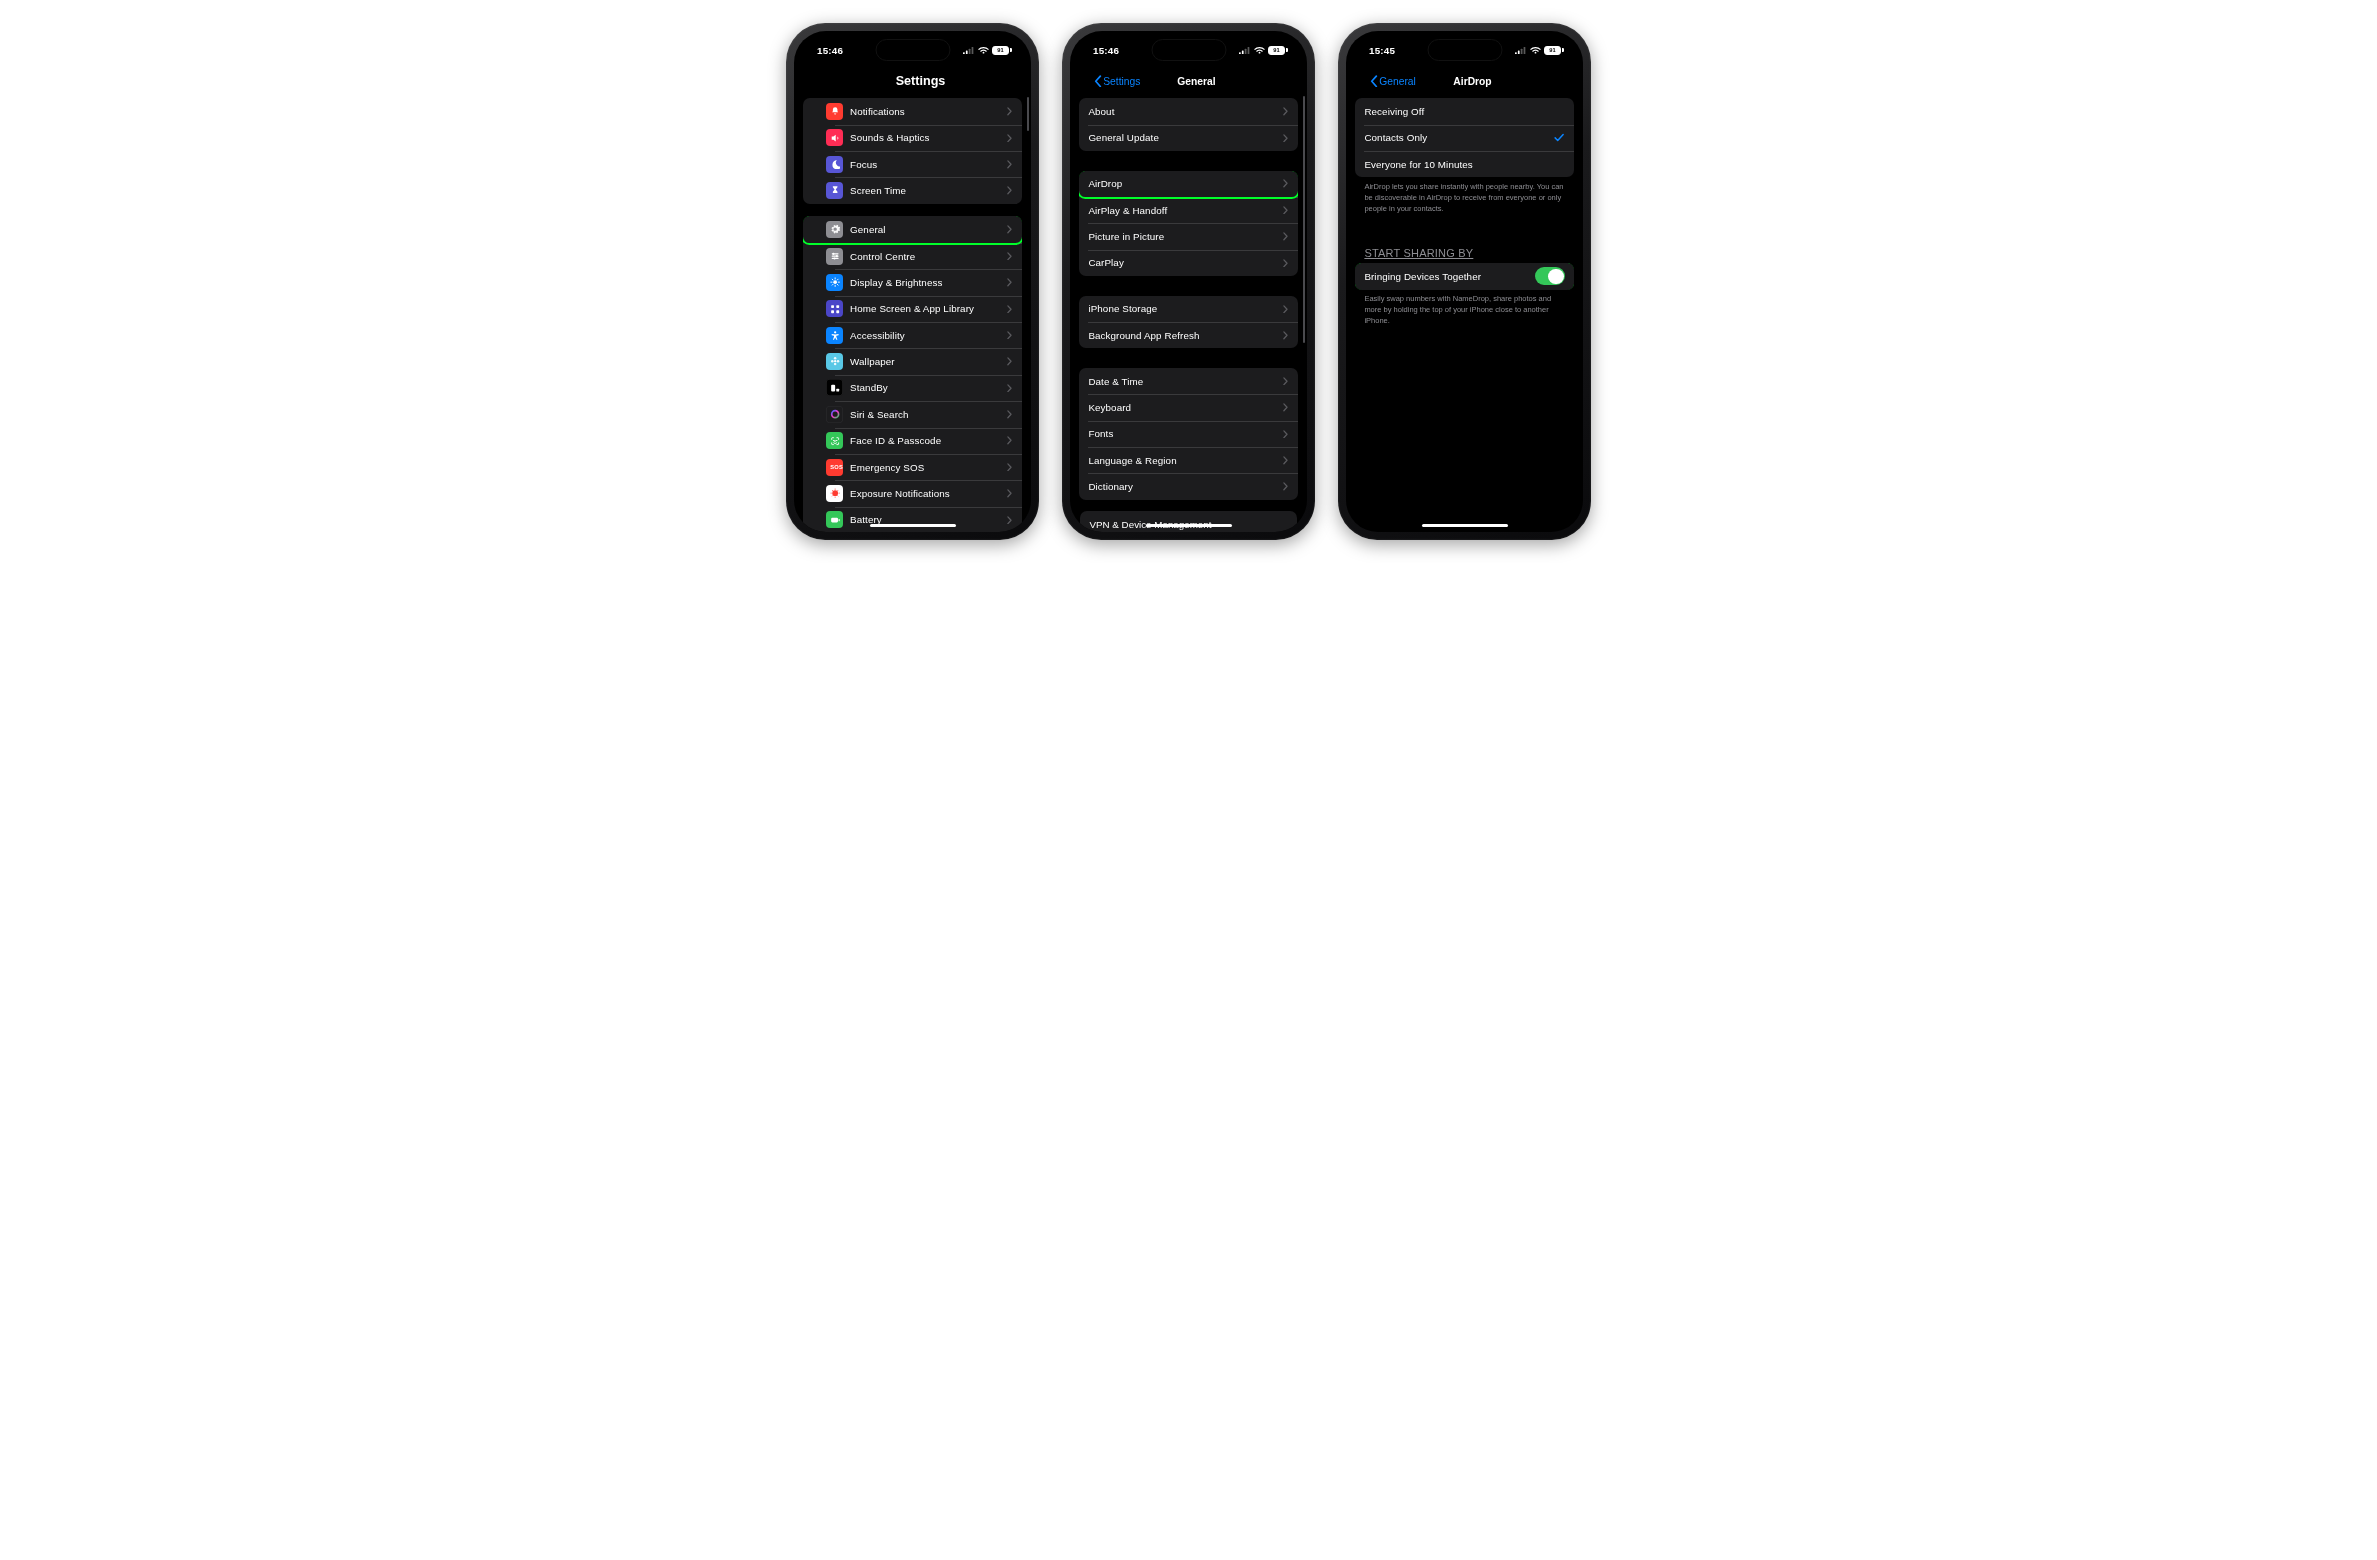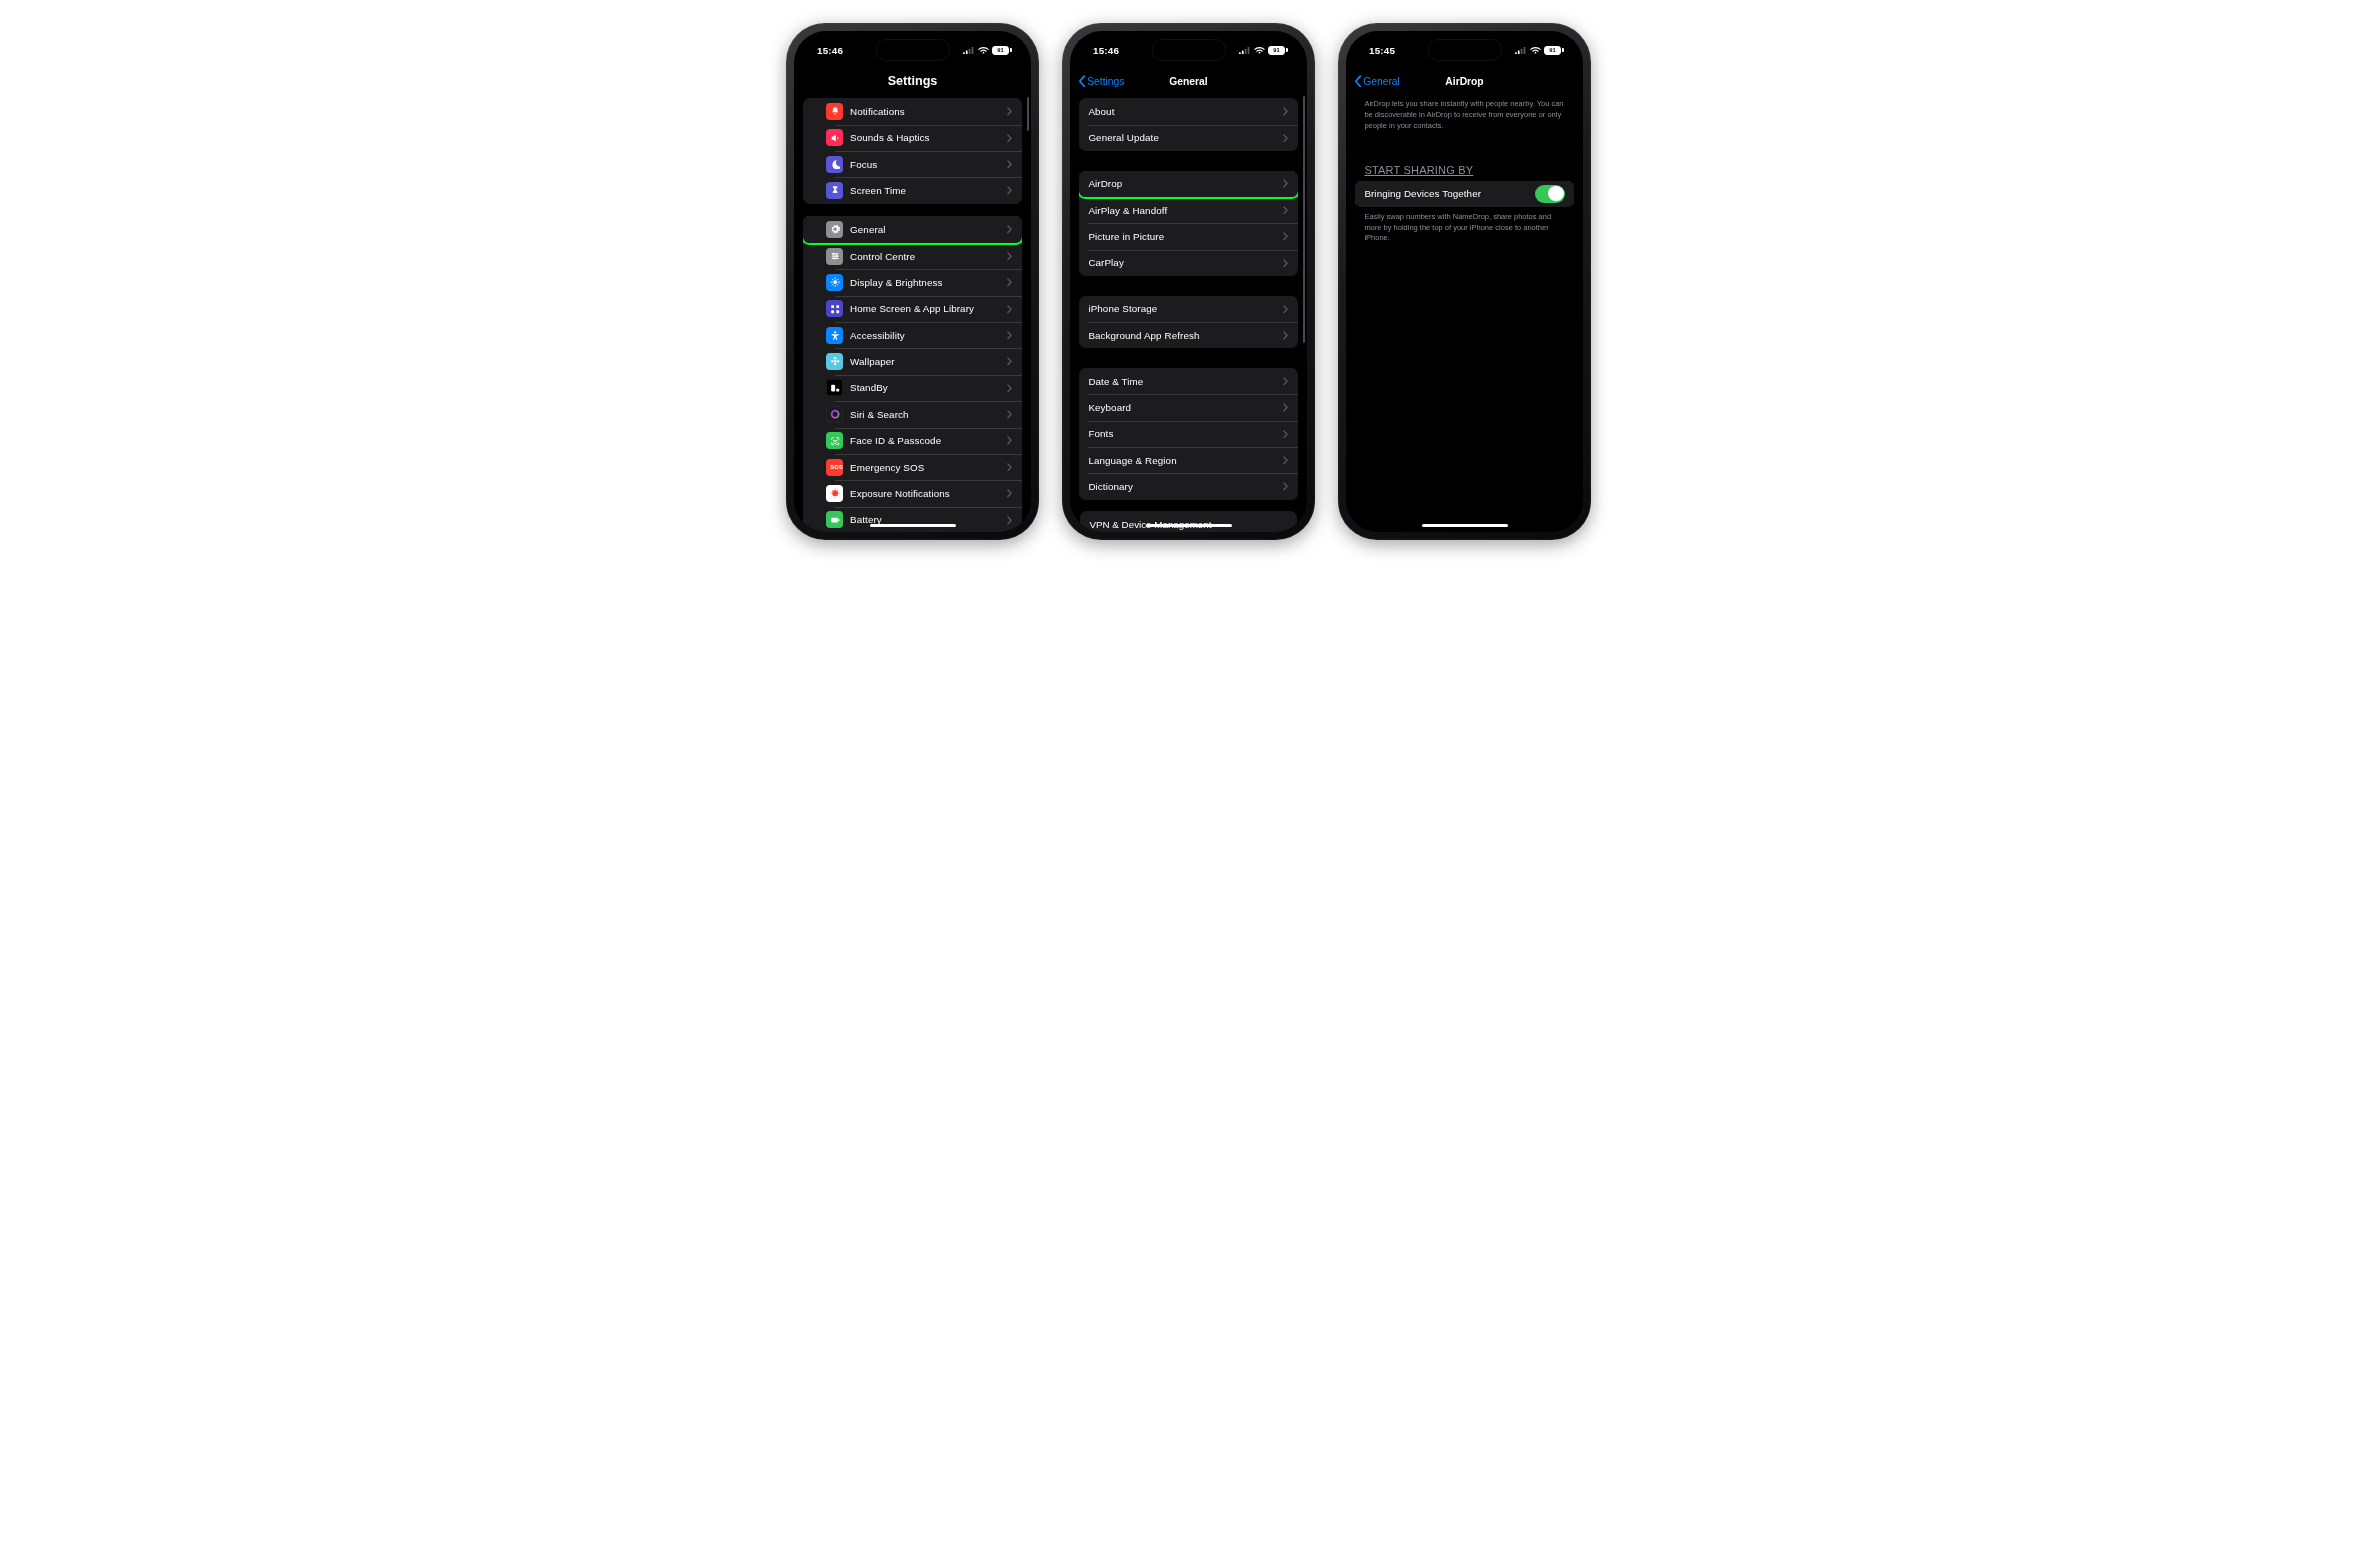--- a/index.html
+++ b/index.html
@@ -39,21 +39,21 @@
     padding:0 19.5px 0 23px;font-size:9.8px;font-weight:600;letter-spacing:0.2px;
     margin-top:2.3px;
   }
   .sicons{display:flex;align-items:center;gap:3.4px;}
   .sicons svg{display:block;}
   .batt{display:flex;align-items:center;gap:1.1px;}
   .batt-box{width:17px;height:9.2px;border:0.9px solid #fff;border-radius:2.9px;position:relative;display:flex;align-items:center;justify-content:center;font-size:5.7px;font-weight:700;color:#000;background:#fff;}
   .batt-tip{width:1.4px;height:4px;background:#fff;border-radius:0 1.1px 1.1px 0;}
   .nav{
     height:27.6px;display:flex;align-items:center;justify-content:center;position:relative;
-    font-size:10.3px;font-weight:600;
+    font-size:10.3px;font-weight:600;margin-left:16px;
   }
   .nav.tall{font-size:12.6px;font-weight:700;}
   .back{
     position:absolute;left:8px;top:0;height:100%;display:flex;align-items:center;gap:1.7px;
     color:var(--blue);font-size:10.3px;font-weight:400;
   }
   .content{flex:1;overflow:hidden;padding:0 9.2px;position:relative;}
   .group{background:var(--cell);border-radius:6.9px;margin-top:12.6px;overflow:hidden;}
   .group.first{margin-top:3.4px;}
   .group.tight{margin-top:19.5px;}
@@ -500,20 +500,34 @@
     <div class="nav">
       <div class="back">
         <svg width="7.5" height="12.6" viewBox="0 0 13 22">
             <path fill="none" stroke="#0a84ff" stroke-width="3" stroke-linecap="round" stroke-linejoin="round" d="M11 2 3 11l8 9"></path>
           </svg>
         <span>General</span>
       </div>
       <span>AirDrop</span>
     </div>
     <div class="content" id="c3">
+        <div class="group first">
+          <div class="row">
+            <span class="lbl">Receiving Off</span>
+          </div>
+          <div class="row">
+            <span class="lbl">Contacts Only</span>
+            <svg class="check" width="10.3" height="9.2" viewBox="0 0 18 16">
+              <path fill="none" stroke="#0a84ff" stroke-width="2.6" stroke-linecap="round" stroke-linejoin="round" d="M2 8.5 6.5 13 16 2.5"></path>
+            </svg>
+          </div>
+          <div class="row">
+            <span class="lbl">Everyone for 10 Minutes</span>
+          </div>
+        </div>
         <div class="foot">AirDrop lets you share instantly with people nearby. You can be discoverable in AirDrop to receive from everyone or only people in your contacts.</div>
         <div class="hdr">START SHARING BY</div>
         <div class="group" style="margin-top: 4.6px;">
           <div class="row hl">
             <span class="lbl">Bringing Devices Together</span>
             <div class="toggle"></div>
           </div>
         </div>
         <div class="foot">Easily swap numbers with NameDrop, share photos and more by holding the top of your iPhone close to another iPhone.</div>
       </div>

